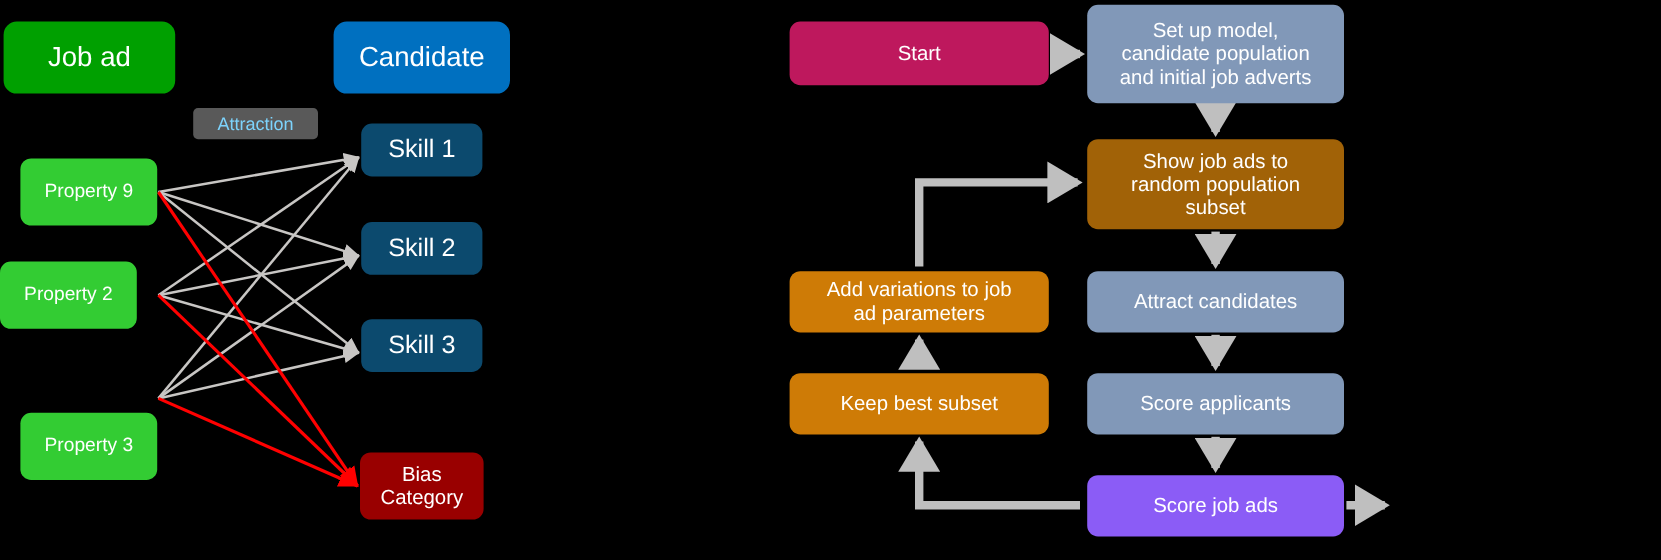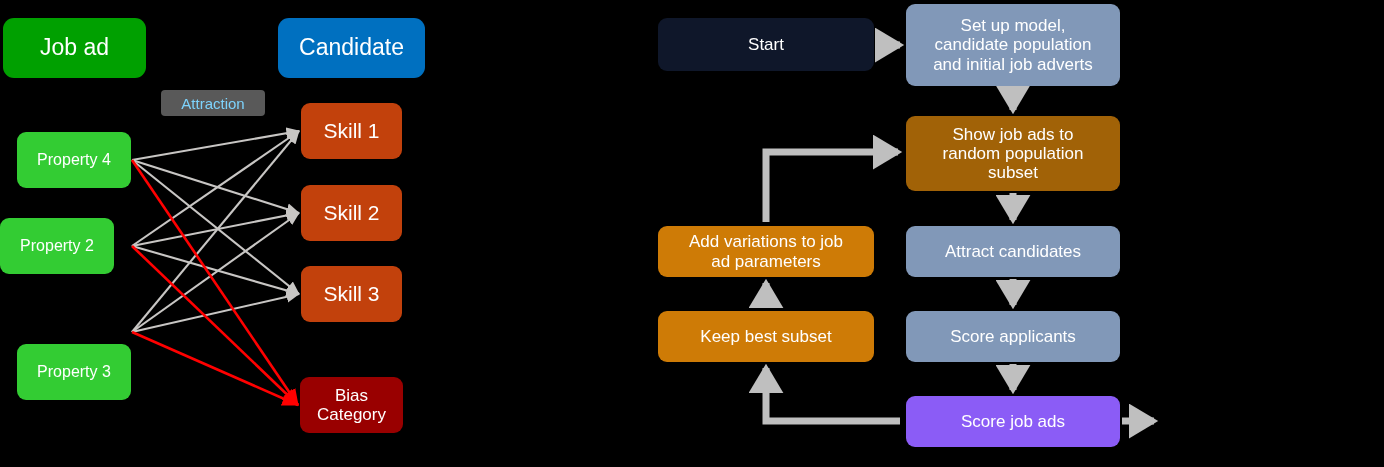--- a/index.html
+++ b/index.html
@@ -27,39 +27,39 @@
 
   
   .n-jobad      {left:3px;  top:18px;  width:143px;height:60px; background:#00A000; font-size:23px; border-radius:11px;}
   .n-candidate  {left:278px;top:18px;  width:147px;height:60px; background:#0070C0; font-size:23px; border-radius:11px;}
 
   .n-prop       {width:114px;height:56px;background:#33CC33;font-size:16px;}
   .n-prop1      {left:17px; top:132px;}
   .n-prop2      {left:0; top:218px;}
   .n-prop3      {left:17px; top:304px;margin-top:40px;}
 
-  .n-skill      {left:301px;width:101px;height:56px;background:#c2410c;font-size:21px;}
+  .n-skill      {left:301px;width:101px;height:44px;background:#0c4a6e;font-size:21px;}
   .n-skill1     {top:103px;}
   .n-skill2     {top:185px;}
   .n-skill3     {top:266px;}
 
   .n-bias       {left:300px;top:377px;width:103px;height:56px;background:#990000;font-size:17px;}
 
   .attraction-label{
     position:absolute;left:161px;top:90px;width:104px;height:26px;
     background:#595959;color:#7dd3fc;border-radius:4px;
     display:flex;align-items:center;justify-content:center;
     font-size:15px;z-index:6;
   }
 
   #left-edges{position:absolute;left:0;top:0;width:460px;height:467px;z-index:2;}
 
   
   .fc{font-size:17px;}
-  .fc-start    {left:658px;top:18px;  width:216px;height:53px; background:#0f172a;}
+  .fc-start    {left:658px;top:18px;  width:216px;height:53px; background:#be185d;}
   .fc-setup    {left:906px;top:4px;   width:214px;height:82px; background:#8198B8;}
   .fc-show     {left:906px;top:116px; width:214px;height:75px; background:#a16207;}
   .fc-attract  {left:906px;top:226px; width:214px;height:51px; background:#8198B8;}
   .fc-scoreapp {left:906px;top:311px; width:214px;height:51px; background:#8198B8;}
   .fc-scoreads {left:906px;top:396px; width:214px;height:51px; background:#8b5cf6;}
   .fc-addvar   {left:658px;top:226px; width:216px;height:51px; background:#CE7B06;}
   .fc-keepbest {left:658px;top:311px; width:216px;height:51px; background:#CE7B06;}
   .fc-stop     {left:1160px;top:396px;width:216px;height:51px; background:#3E7AAB;}
 
   #right-edges{position:absolute;left:600px;top:0;width:784px;height:467px;z-index:2;}
@@ -97,21 +97,21 @@
       <line x1="132" y1="246" x2="298" y2="405"></line>
       <line x1="132" y1="332" x2="298" y2="405"></line>
     </g>
   </svg>
 
   <div class="node n-jobad">Job ad</div>
   <div class="node n-candidate">Candidate</div>
 
   <div class="attraction-label">Attraction</div>
 
-  <div class="node n-prop n-prop1">Property 4</div>
+  <div class="node n-prop n-prop1">Property 9</div>
   <div class="node n-prop n-prop2">Property 2</div>
   <div class="node n-prop n-prop3">Property 3</div>
 
   <div class="node n-skill n-skill1">Skill 1</div>
   <div class="node n-skill n-skill2">Skill 2</div>
   <div class="node n-skill n-skill3">Skill 3</div>
 
   <div class="node n-bias">Bias
 Category</div>
 

